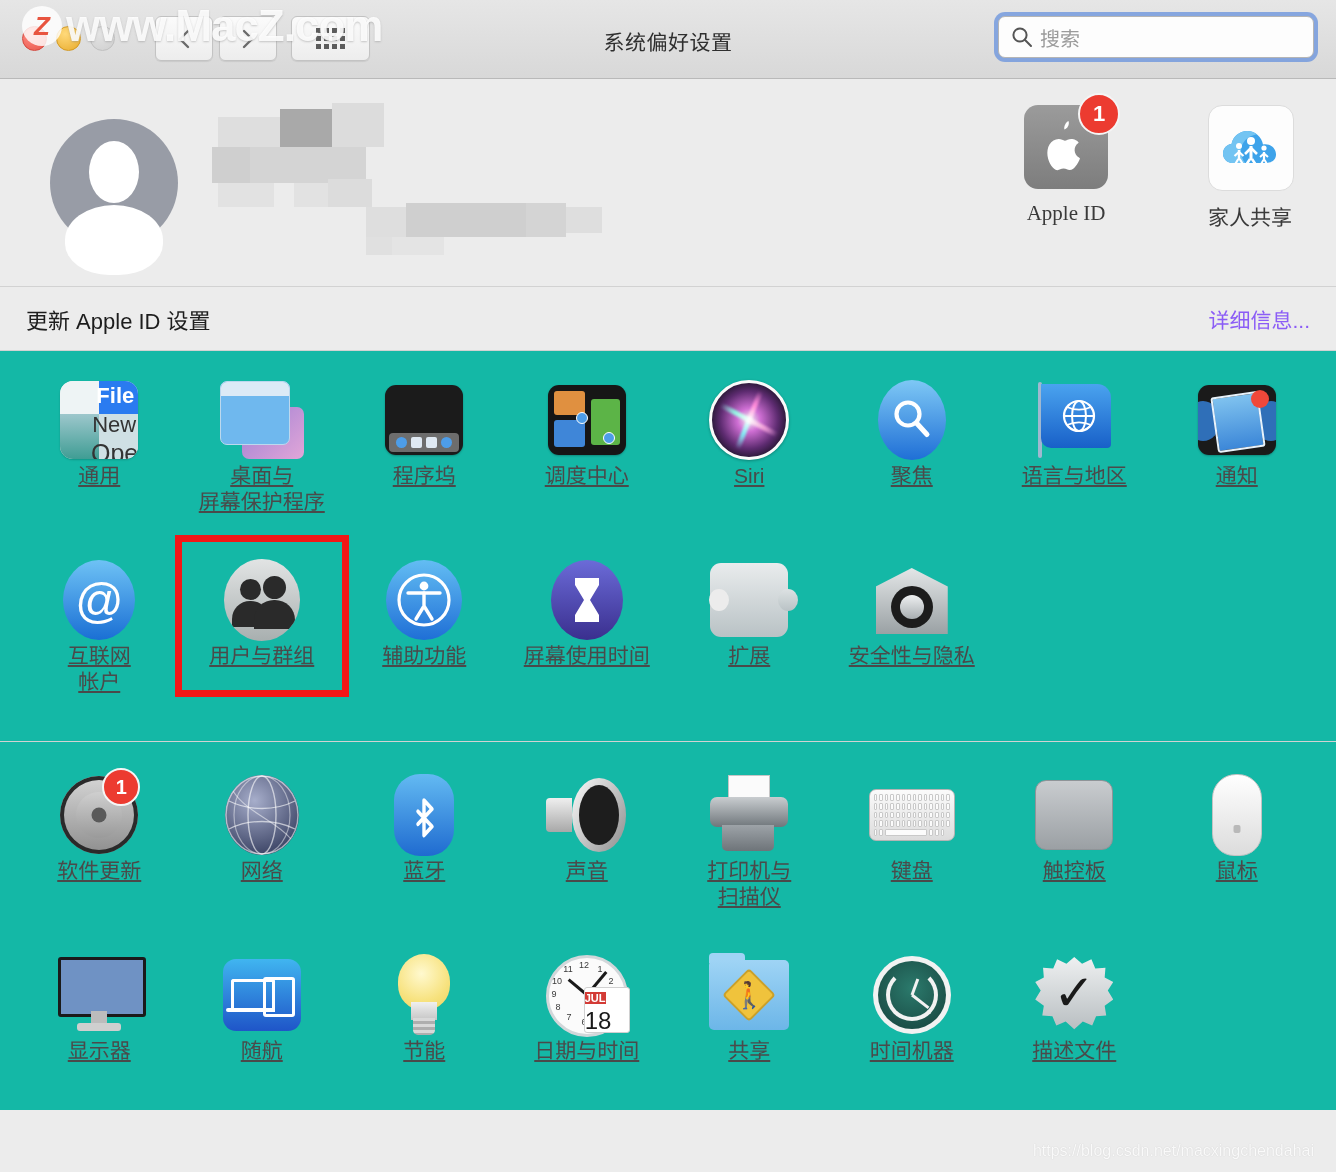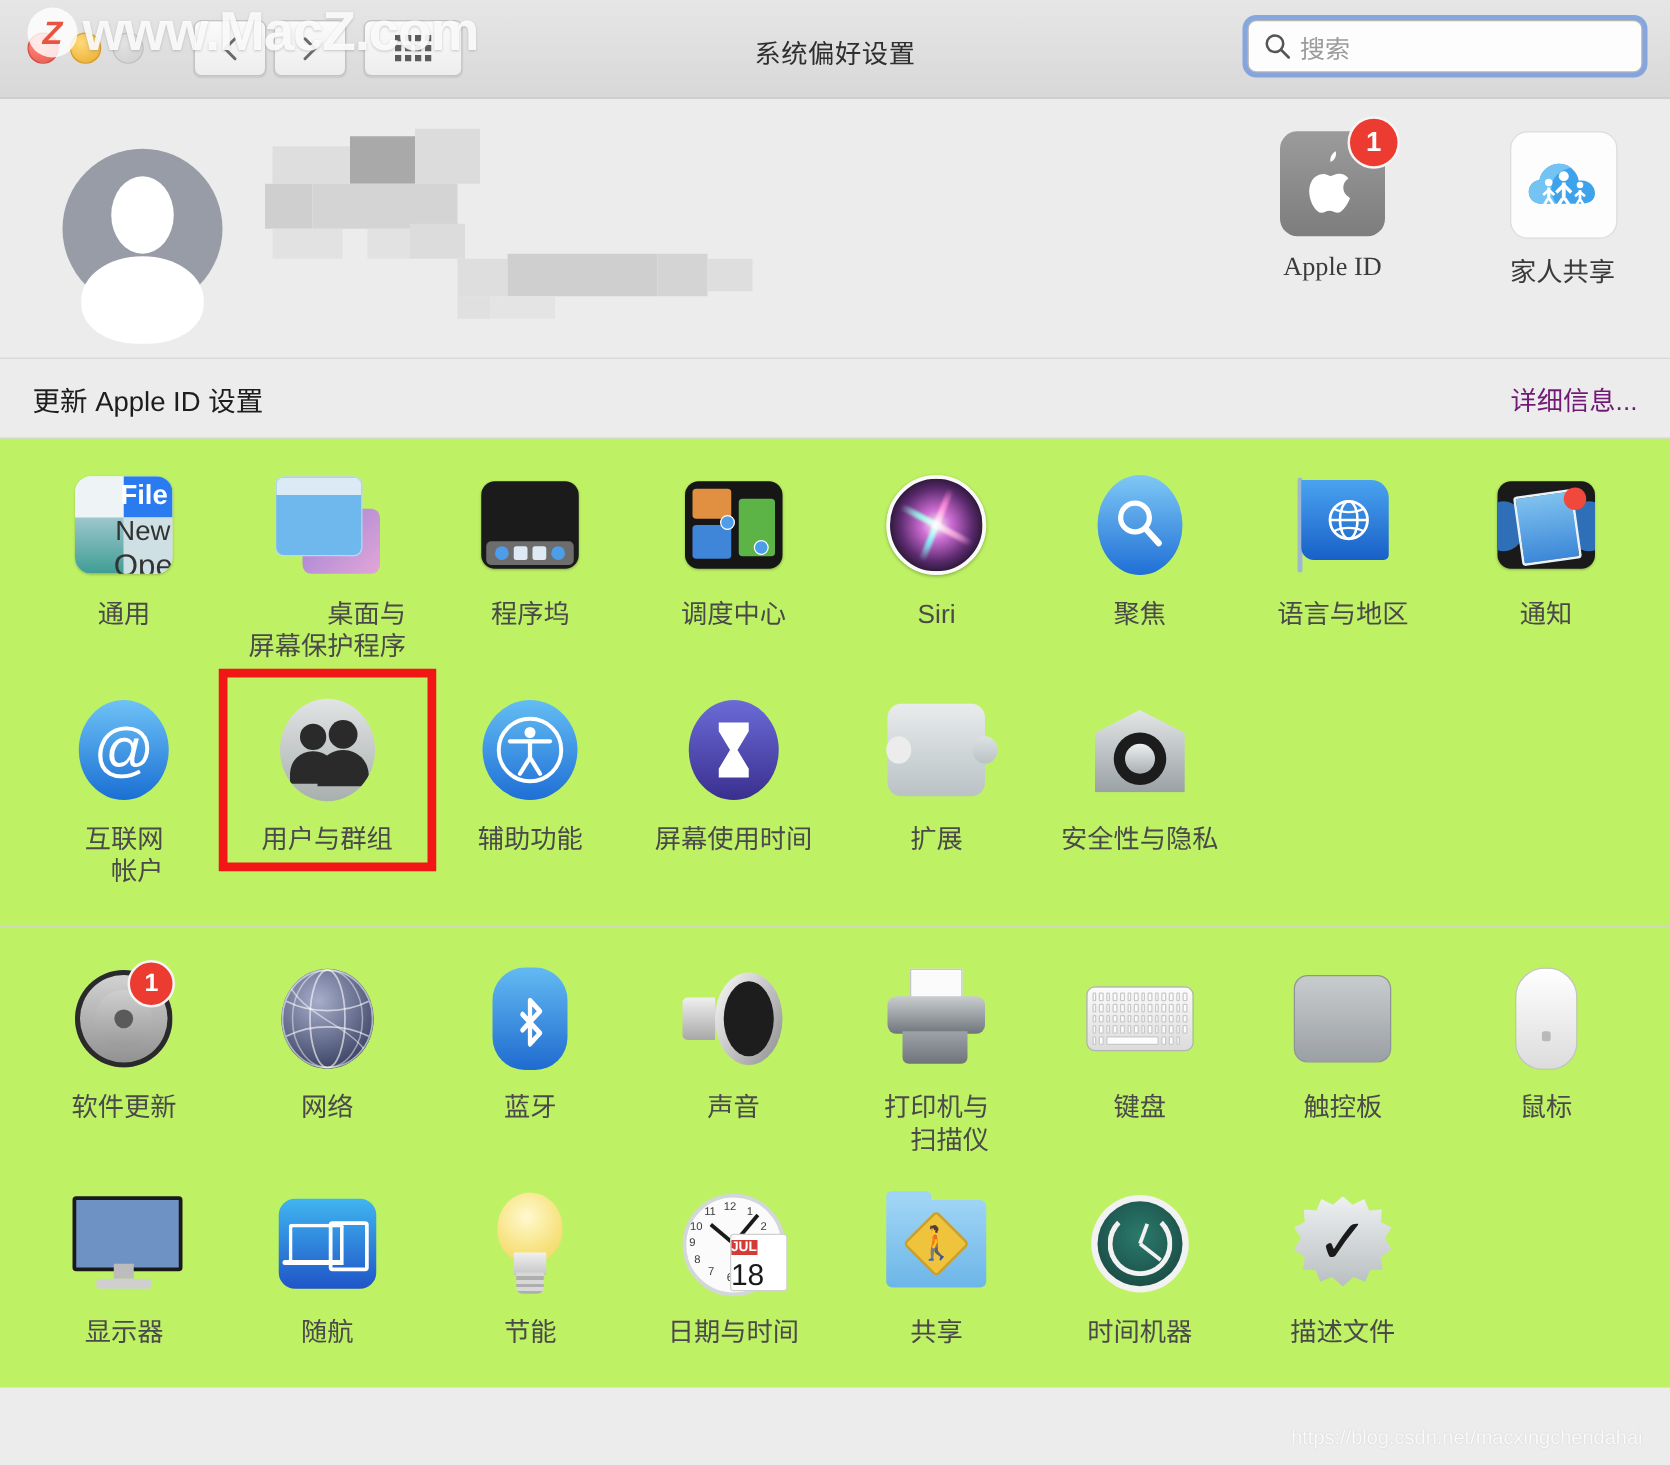--- a/index.html
+++ b/index.html
@@ -146,40 +146,40 @@
   
   .update-bar{
     flex:0 0 65px;
     background:#ececec;
     border-top:1px solid #d2d2d2;
     border-bottom:1px solid #d2d2d2;
     display:flex;align-items:center;justify-content:space-between;
     padding:0 26px;box-sizing:border-box;
   }
   .update-text{font-size:22px;color:#1d1d1d;}
-  .update-link{font-size:21px;color:#701a75;cursor:pointer;}
+  .update-link{font-size:21px;color:#8b5cf6;cursor:pointer;}
 
   
-  .pane-sec{background:#bef264;padding:18px 0 12px 0;}
+  .pane-sec{background:#14b8a6;padding:18px 0 12px 0;}
   .pane-sec.sec-b{border-top:1px solid #d2d2d2;padding-top:22px;}
   .row{
     display:grid;
     grid-template-columns:repeat(8,1fr);
     padding:0 18px;
   }
   .cell{
     position:relative;
     display:flex;flex-direction:column;align-items:center;
     padding-top:8px;
     min-height:146px;
   }
   .cell.tall{min-height:172px;}
   .icon-box{width:86px;height:86px;display:flex;align-items:center;justify-content:center;}
   .cell-label{
-    margin-top:16px;font-size:21px;color:#4a4a4a;text-align:right;line-height:1.26;
+    margin-top:0;font-size:21px;color:#4a4a4a;text-align:center;line-height:1.26;text-decoration:underline;
   }
   .highlight-ring{
     position:absolute;
     left:50%;transform:translateX(-50%);
     top:-14px;
     width:174px;height:162px;
     border:7px solid #f21616;
     box-sizing:border-box;
     pointer-events:none;
   }

